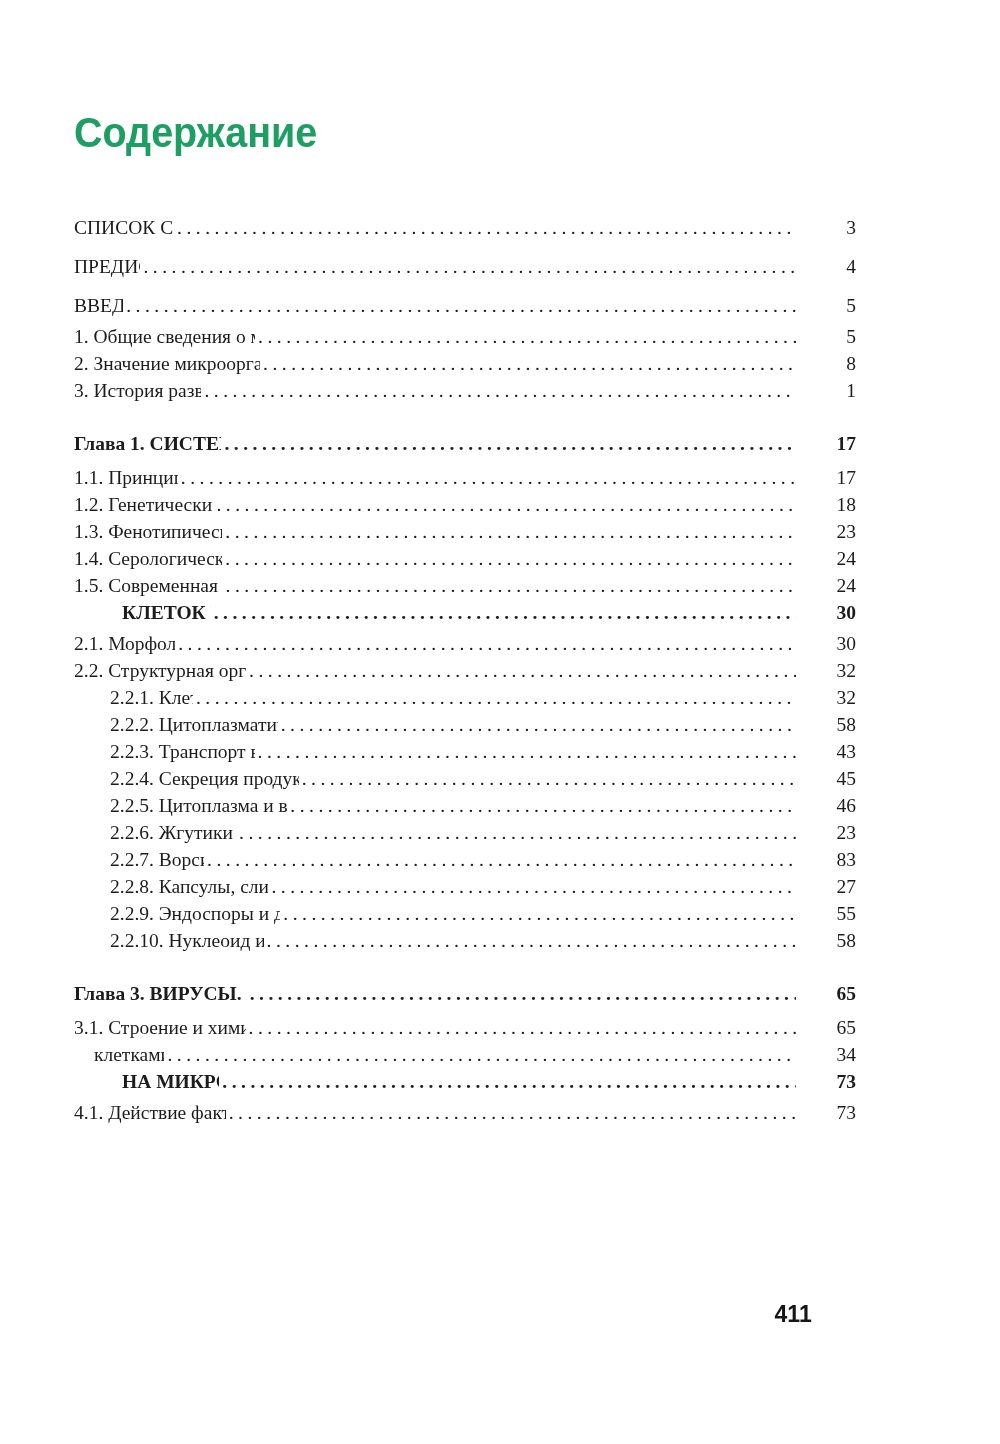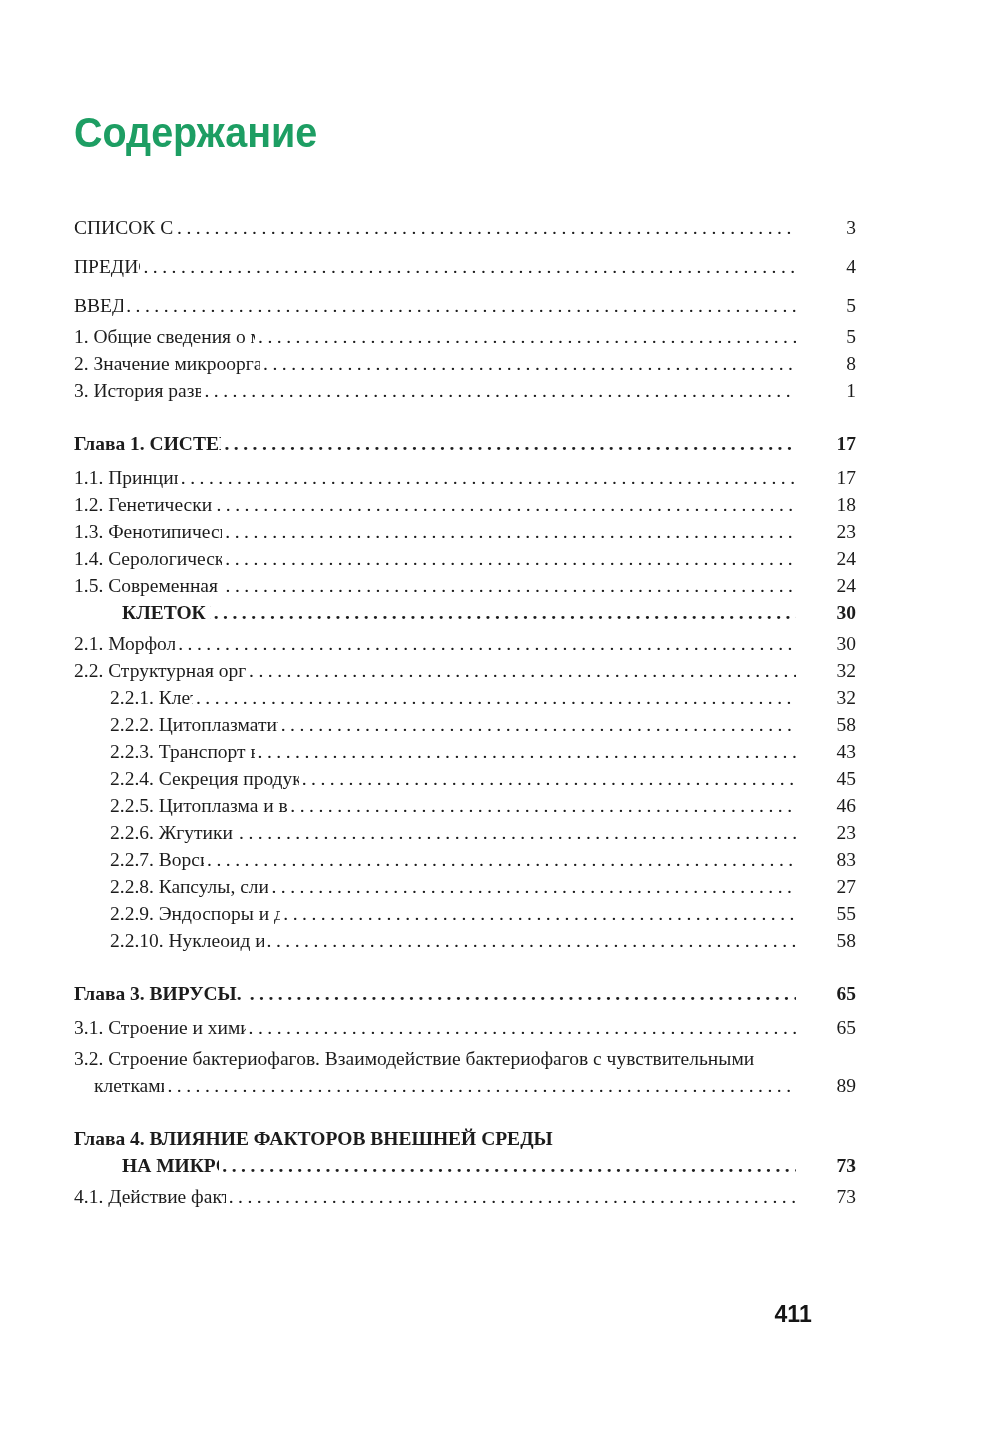--- a/index.html
+++ b/index.html
@@ -206,30 +206,24 @@
         <div class="row bold g-sec">
           <span class="label">Глава 3. ВИРУСЫ. ОБЩАЯ ХАРАКТЕРИСТИКА</span>
           <span class="dots"></span>
           <span class="pagenum">65</span>
         </div>
         <div class="row g-md">
           <span class="label">3.1. Строение и химический состав вирусных частиц</span>
           <span class="dots"></span>
           <span class="pagenum">65</span>
         </div>
-        <div class="row g-sm">
-          <span class="label">3.2. Строение бактериофагов. Взаимодействие бактериофагов с чувствительными</span>
-        </div>
         <div class="row ind-cont2">
           <span class="label">клетками бактерий</span>
           <span class="dots"></span>
-          <span class="pagenum">89</span>
-        </div>
-        <div class="row bold g-sec">
-          <span class="label">Глава 4. ВЛИЯНИЕ ФАКТОРОВ ВНЕШНЕЙ СРЕДЫ</span>
+          <span class="pagenum">34</span>
         </div>
         <div class="row bold ind-cont">
           <span class="label">НА МИКРООРГАНИЗМЫ</span>
           <span class="dots"></span>
           <span class="pagenum">73</span>
         </div>
         <div class="row g-sm">
           <span class="label">4.1. Действие факторов химической природы</span>
           <span class="dots"></span>
           <span class="pagenum">73</span>

